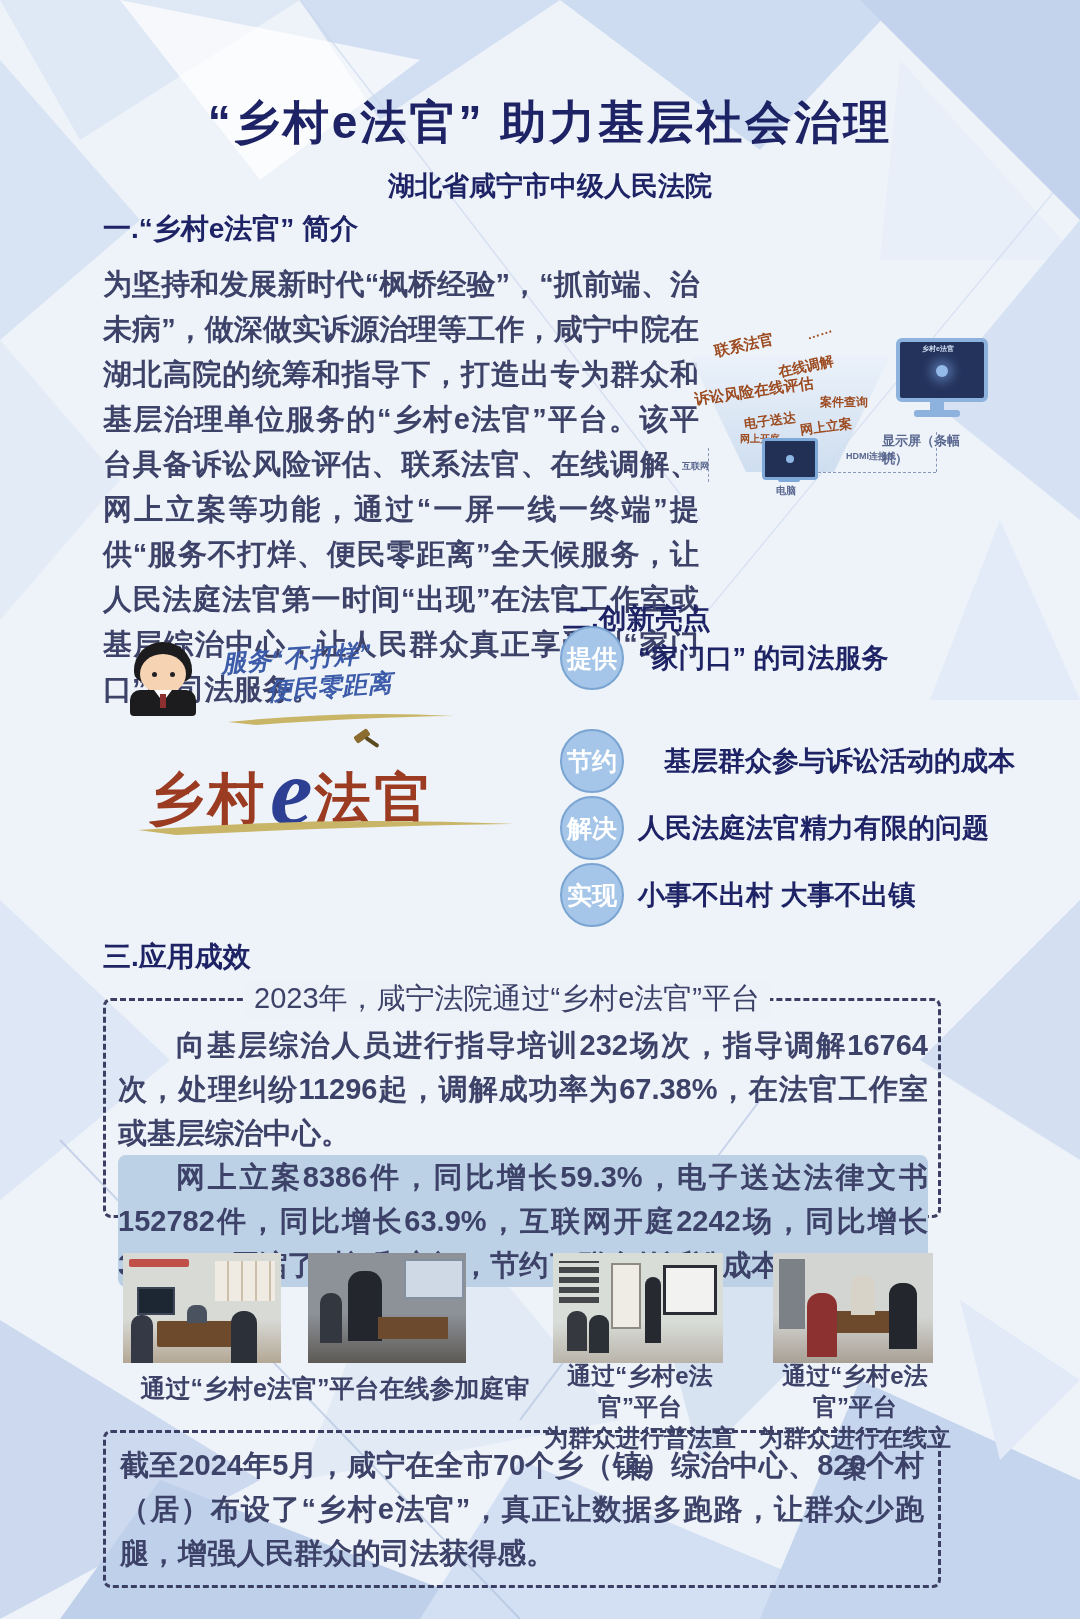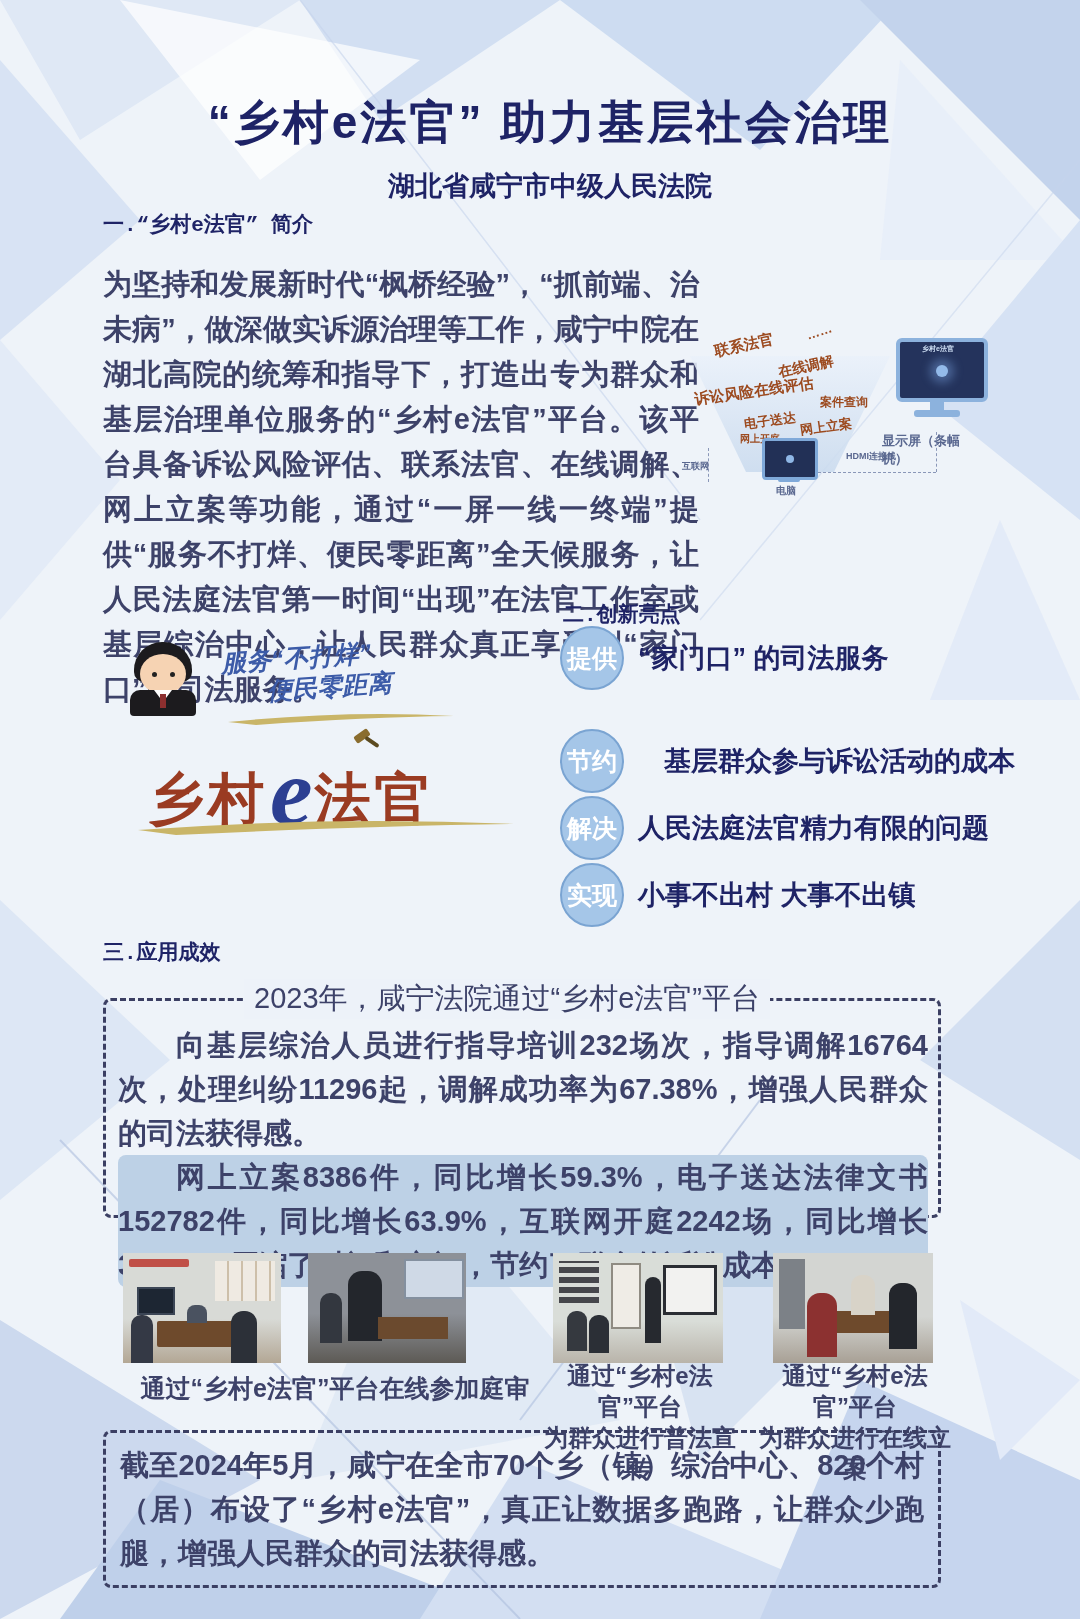--- a/index.html
+++ b/index.html
@@ -6,21 +6,21 @@
   body{font-family:"Liberation Sans","DejaVu Sans",sans-serif;}
   .poster{position:relative;width:1080px;height:1619px;background:#eef3f9;overflow:hidden;padding-left:20px;}
   .bg{position:absolute;inset:0;}
 
   
   .title{position:absolute;top:92px;left:0;width:100%;text-align:center;
          font-size:46px;font-weight:800;color:#1e2366;letter-spacing:3px;}
   .subtitle{position:absolute;top:168px;left:0;width:100%;text-align:center;
          font-size:27px;font-weight:800;color:#1e2366;}
 
-  .sec-h{position:absolute;font-size:21px;font-weight:800;color:#1e2366;font-family:Liberation Mono, monospace;}
+  .sec-h{position:absolute;font-size:28px;font-weight:800;color:#1e2366;}
 
   .intro-p{position:absolute;left:103px;top:262px;width:596px;
            font-size:29px;line-height:45px;font-weight:600;color:#3d4269;text-align:justify;}
 
   
   .diagram{position:absolute;left:678px;top:320px;width:302px;height:170px;}
   .funnel{position:absolute;left:12px;top:36px;width:200px;height:116px;
           background:linear-gradient(180deg,#eaf1fa 0%,#c9daee 100%);
           clip-path:polygon(0 0,100% 0,72% 100%,28% 100%);opacity:.85;}
   .flabel{position:absolute;color:#9c4a1f;font-weight:800;white-space:nowrap;}
@@ -187,21 +187,21 @@
   <div class="bullet-row" style="top:796px;">
     <div class="badge">解决</div>
     <div class="btext">人民法庭法官精力有限的问题</div>
   </div>
 
   <div class="sec-h" style="left:103px;top:938px;">三.应用成效</div>
 
   <div class="box1">
     <div class="box1-legend">2023年，咸宁法院通过“乡村e法官”平台</div>
     <div class="box1-body">
-      <p>向基层综治人员进行指导培训232场次，指导调解16764次，处理纠纷11296起，调解成功率为67.38%，增强人民群众的司法获得感。</p>
+      <p>向基层综治人员进行指导培训232场次，指导调解16764次，处理纠纷11296起，调解成功率为67.38%，在法官工作室或基层综治中心。</p>
       <p class="hl">网上立案8386件，同比增长59.3%，电子送达法律文书152782件，同比增长63.9%，互联网开庭2242场，同比增长35.2%，压缩了时间和空间，节约了群众的诉讼成本。</p>
     </div>
   </div>
 
   <div class="photo" style="left:123px;width:158px;">
     <span style="inset:0;background:linear-gradient(180deg,#d8dad6 60%,#b3a795 100%);"></span>
     <span style="left:6px;top:6px;width:60px;height:8px;background:#c05048;border-radius:2px;"></span>
     <span style="left:92px;top:8px;width:60px;height:40px;background:repeating-linear-gradient(90deg,#efeae2 0 12px,#cdbfa9 12px 14px);"></span>
     <span style="left:14px;top:34px;width:34px;height:24px;background:#1d2633;border:2px solid #3c4656;"></span>
     <span style="left:34px;top:68px;width:92px;height:26px;background:#6e4a2c;border-radius:2px;"></span>

